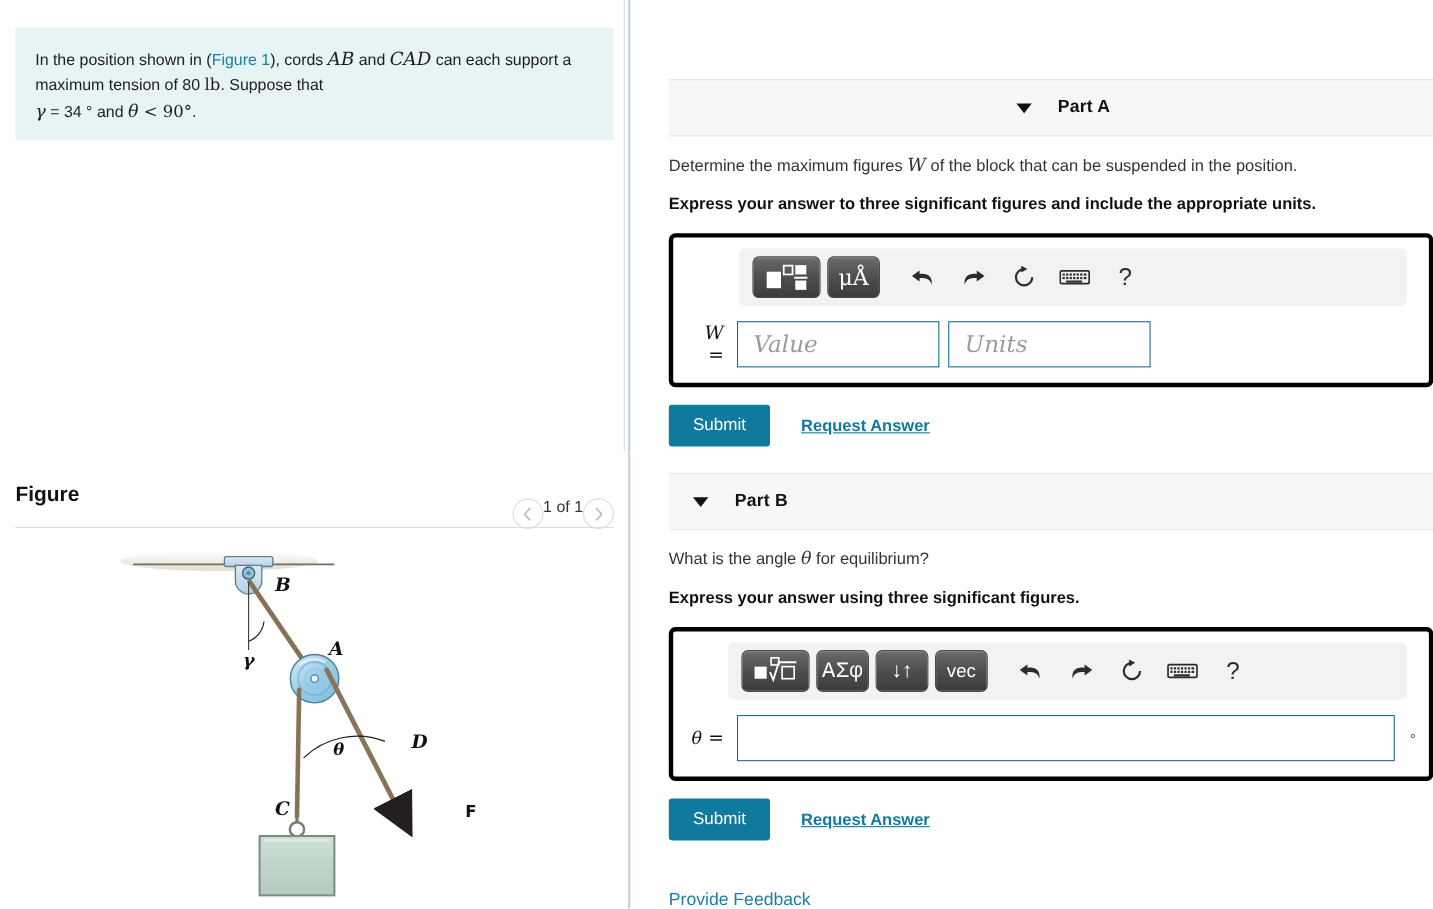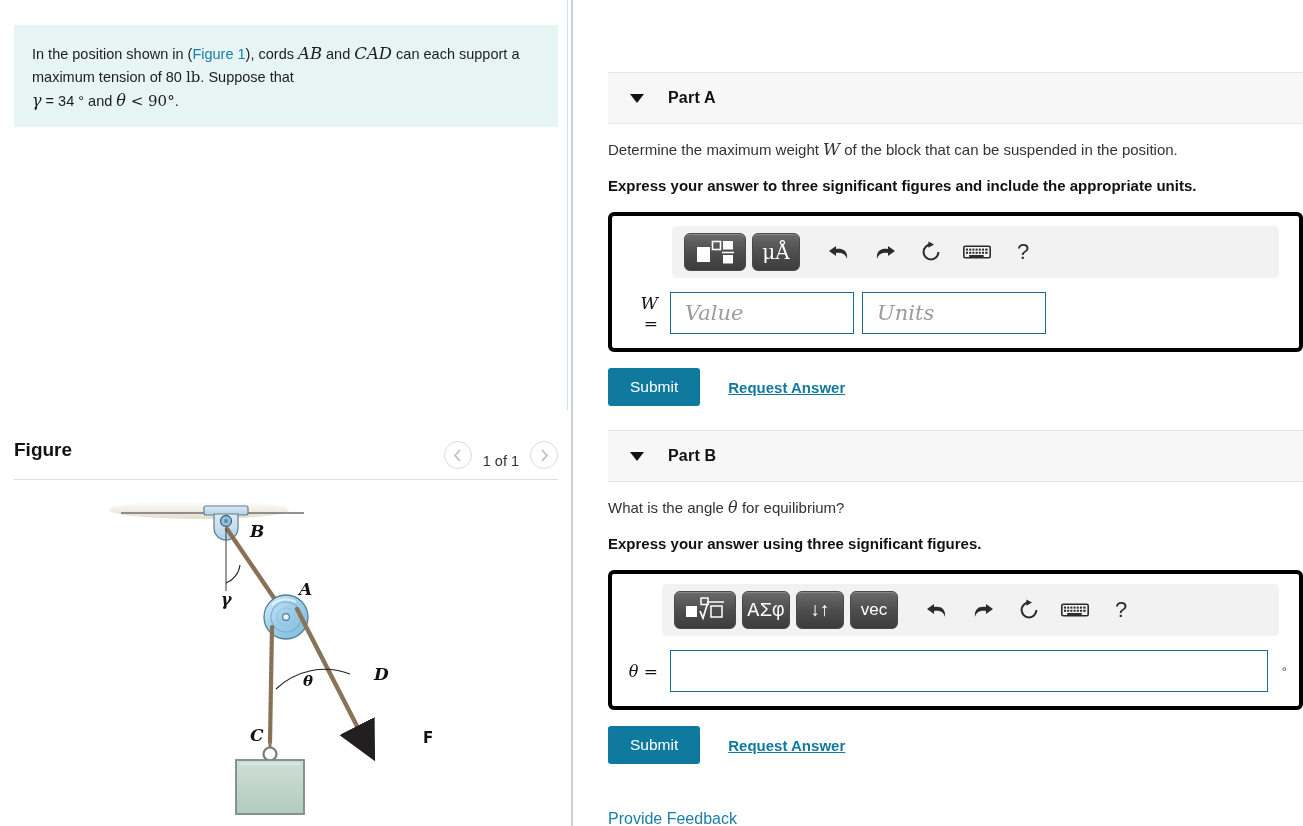--- a/index.html
+++ b/index.html
@@ -38,21 +38,21 @@
   .mathvar-up { font-family: "DejaVu Serif", "Liberation Serif", serif; font-style: normal; font-size: 15px; }
   .mathgreek { font-family: "DejaVu Serif", "Liberation Serif", serif; font-style: italic; font-size: 16px; }
 
   .figure-head {
     position: absolute; left: 14px; top: 437px; width: 544px; height: 42px;
   }
   .figure-title {
     position: absolute; left: 0; top: 2px;
     font-size: 19px; font-weight: bold; color: #111;
   }
-  .fig-nav { position: absolute; right: 0; top: 4px; display: flex; align-items: flex-end; gap: 11px; }
+  .fig-nav { position: absolute; right: 0; top: 16px; display: flex; align-items: flex-start; gap: 0; }
   .fig-arrow {
     width: 28px; height: 28px; border-radius: 50%;
     border: 1px solid #dcdcdc; background: #fff;
     display: flex; align-items: center; justify-content: center;
     color: #b8b8b8; font-size: 15px; line-height: 1;
   }
   .fig-count { font-size: 14.5px; color: #333; }
   .figure-rule {
     position: absolute; left: 14px; top: 479px; width: 544px; height: 1px;
     background: #dedede;
@@ -274,28 +274,28 @@
         <text x="289" y="199" font-family="DejaVu Serif, serif" font-style="italic" font-size="15" font-weight="bold" fill="#111">θ</text>
       </svg>
     </div>
   </div>
 
   <div class="pane-divider-top"></div>
   <div class="pane-divider"></div>
 
   <div class="right-pane">
 
-    <div class="part-header" style="top:72px;">
+    <div class="part-header" style="top:72px;justify-content:center;">
       <span class="part-caret"></span>
       <span class="part-title">Part A</span>
     </div>
 
     <div class="part-body" style="top:138px;">
       <p class="q-text">
-        <span>Determine the maximum weight </span><span class="mathvar">W</span><span> of the block that can be suspended in the position.</span>
+        <span>Determine the maximum figures </span><span class="mathvar">W</span><span> of the block that can be suspended in the position.</span>
       </p>
       <p class="q-bold">Express your answer to three significant figures and include the appropriate units.</p>
 
       <div class="answer-box" style="margin-top:16px;">
         <div class="tool-strip part-a">
           <div class="tbtn dark" style="min-width:62px;">
             <svg width="40" height="26" viewBox="0 0 40 26">
               <rect x="2" y="8" width="13" height="15" fill="#ffffff"></rect>
               <rect x="17.5" y="2.5" width="8" height="8" fill="none" stroke="#ffffff" stroke-width="1.6"></rect>
               <rect x="28" y="2" width="10" height="8.5" fill="#ffffff"></rect>

